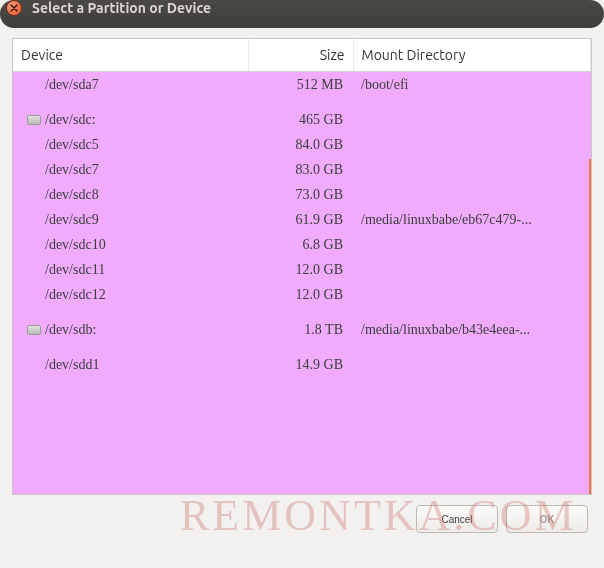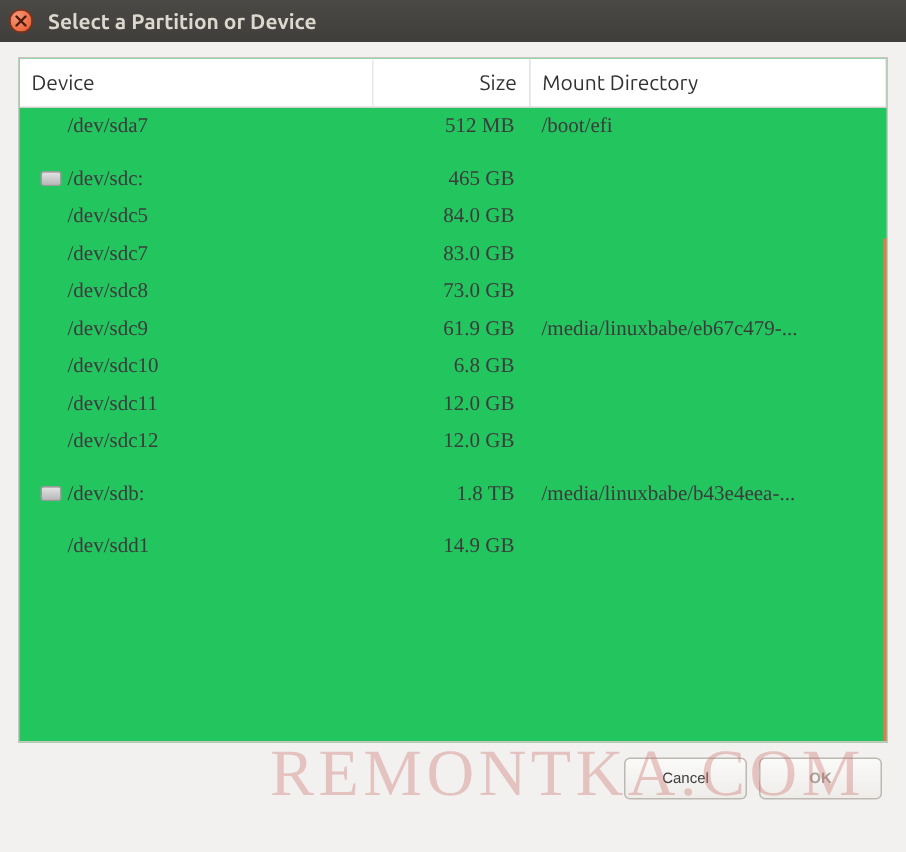--- a/index.html
+++ b/index.html
@@ -9,25 +9,26 @@
     width: 604px;
     height: 568px;
     overflow: hidden;
     font-size: 14px;
     color: #3c3c3c;
   }
   .titlebar {
     height: 28px;
     background: linear-gradient(to bottom, #4a4946, #3f3e3b);
     display: flex;
-    align-items: center;
+    align-items: flex-start;
     padding: 0 6px;
     color: #ddd8ce;
     font-weight: bold;
     font-size: 14px;
+    border-radius: 14px;
   }
   .close-btn {
     width: 16px;
     height: 16px;
     border-radius: 50%;
     background: radial-gradient(circle at 30% 30%, #f59677, #e9572c);
     display: flex;
     align-items: center;
     justify-content: center;
     margin-right: 10px;
@@ -35,21 +36,21 @@
     border: 1px solid #7d3118;
   }
   .close-btn svg { width: 8px; height: 8px; }
   .content {
     padding: 10px 12px 0 12px;
     height: 505px;
     display: flex;
     flex-direction: column;
   }
   .table-wrap {
-    background: #22c55e;
+    background: #f0abfc;
     border: 1px solid #c9c5c1;
     flex: 1;
     overflow: hidden;
     position: relative;
   }
   table {
     width: 100%;
     border-collapse: collapse;
     table-layout: fixed;
   }

